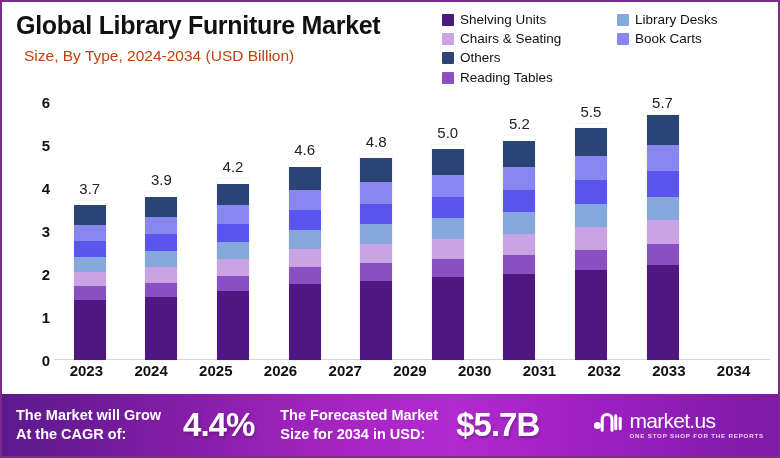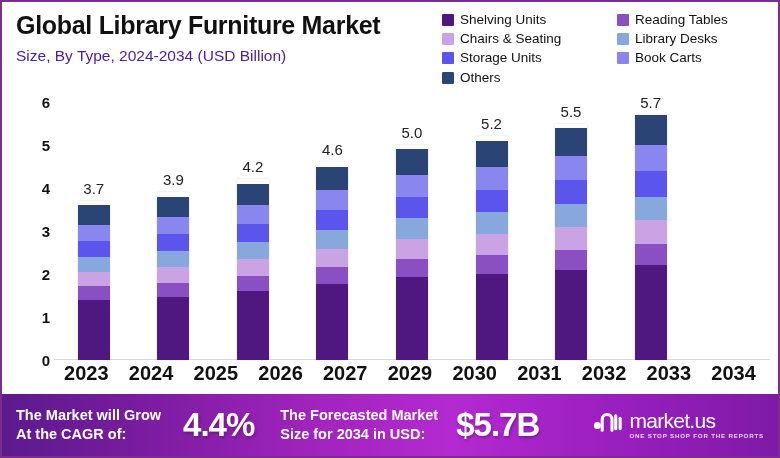--- a/index.html
+++ b/index.html
@@ -24,23 +24,24 @@
   }
   .chart-title {
     font-size: 25px;
     font-weight: bold;
     color: #111111;
     letter-spacing: -0.3px;
     line-height: 1.1;
   }
   .chart-subtitle {
     font-size: 15.5px;
-    color: #4c1d95;
+    color: #c2410c;
     margin-top: 7px;
     line-height: 1.2;
+    margin-left: 8px;
   }
 
   
   .legend {
     position: absolute;
     left: 440px; top: 8px;
     width: 330px;
     display: grid;
     grid-template-columns: 175px 155px;
     grid-auto-flow: column;
@@ -130,21 +131,21 @@
   .x-axis {
     position: absolute;
     left: 52px; top: 360px;
     right: 12px; height: 26px;
     display: flex;
     justify-content: space-around;
   }
   .x-tick {
     width: 58px;
     text-align: center;
-    font-size: 20px;
+    font-size: 15px;
     font-weight: bold;
     color: #111111;
   }
 
   
   .footer {
     position: absolute;
     left: 0; bottom: 0;
     width: 776px; height: 62px;
     background: linear-gradient(90deg,
@@ -210,24 +211,20 @@
   </div>
 
   <div class="legend" id="legend">
       <div class="legend-item">
         <span class="legend-swatch" style="background: rgb(78, 24, 128);"></span>
         <span class="legend-label">Shelving Units</span>
       </div>
       <div class="legend-item">
         <span class="legend-swatch" style="background: rgb(201, 163, 228);"></span>
         <span class="legend-label">Chairs &amp; Seating</span>
-      </div>
-      <div class="legend-item">
-        <span class="legend-swatch" style="background: rgb(91, 85, 238);"></span>
-        <span class="legend-label">Storage Units</span>
       </div>
       <div class="legend-item">
         <span class="legend-swatch" style="background: rgb(42, 69, 117);"></span>
         <span class="legend-label">Others</span>
       </div>
       <div class="legend-item">
         <span class="legend-swatch" style="background: rgb(139, 79, 196);"></span>
         <span class="legend-label">Reading Tables</span>
       </div>
       <div class="legend-item">
@@ -291,20 +288,32 @@
         <div class="bar-col">
           <div class="bar-value" style="bottom: 201.8px;">4.6</div>
           <div class="bar-stack" style="height: 197.8px;">
             <div class="bar-seg" style="background: rgb(78, 24, 128); height: 38.2609%;"></div>
             <div class="bar-seg" style="background: rgb(139, 79, 196); height: 8.69565%;"></div>
             <div class="bar-seg" style="background: rgb(201, 163, 228); height: 9.34783%;"></div>
             <div class="bar-seg" style="background: rgb(134, 168, 220); height: 9.56522%;"></div>
             <div class="bar-seg" style="background: rgb(91, 85, 238); height: 10%;"></div>
             <div class="bar-seg" style="background: rgb(138, 134, 240); height: 10.2174%;"></div>
             <div class="bar-seg" style="background: rgb(42, 69, 117); height: 11.7391%;"></div>
+          </div>
+        </div>
+        <div class="bar-col">
+          <div class="bar-value" style="bottom: 210.4px;">4.8</div>
+          <div class="bar-stack" style="height: 206.4px;">
+            <div class="bar-seg" style="background: rgb(78, 24, 128); height: 38.3333%;"></div>
+            <div class="bar-seg" style="background: rgb(139, 79, 196); height: 8.54167%;"></div>
+            <div class="bar-seg" style="background: rgb(201, 163, 228); height: 9.375%;"></div>
+            <div class="bar-seg" style="background: rgb(134, 168, 220); height: 9.58333%;"></div>
+            <div class="bar-seg" style="background: rgb(91, 85, 238); height: 10%;"></div>
+            <div class="bar-seg" style="background: rgb(138, 134, 240); height: 10.2083%;"></div>
+            <div class="bar-seg" style="background: rgb(42, 69, 117); height: 11.875%;"></div>
           </div>
         </div>
         <div class="bar-col">
           <div class="bar-value" style="bottom: 219px;">5.0</div>
           <div class="bar-stack" style="height: 215px;">
             <div class="bar-seg" style="background: rgb(78, 24, 128); height: 38.4%;"></div>
             <div class="bar-seg" style="background: rgb(139, 79, 196); height: 8.6%;"></div>
             <div class="bar-seg" style="background: rgb(201, 163, 228); height: 9.4%;"></div>
             <div class="bar-seg" style="background: rgb(134, 168, 220); height: 9.6%;"></div>
             <div class="bar-seg" style="background: rgb(91, 85, 238); height: 10%;"></div>

